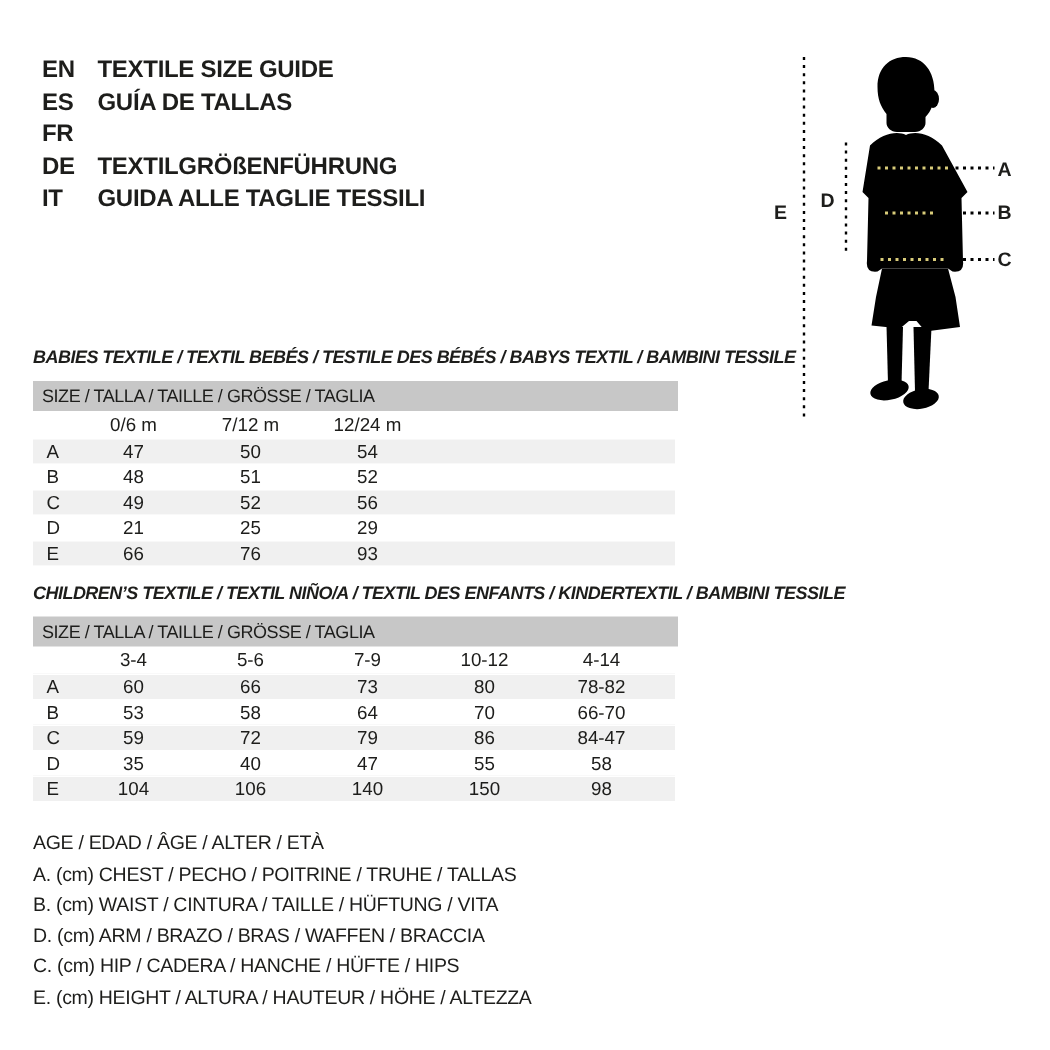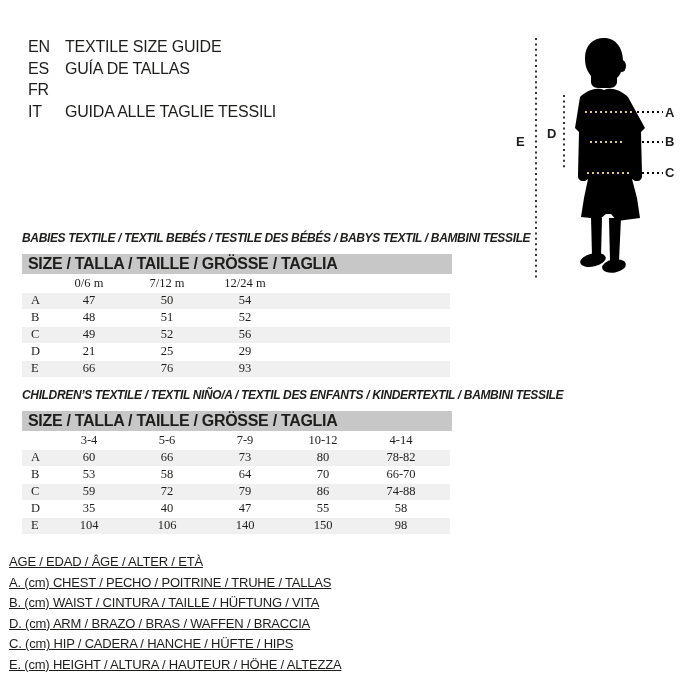--- a/index.html
+++ b/index.html
@@ -16,40 +16,40 @@
     position:relative;
     background:#ffffff;
     font-family:"Liberation Sans", sans-serif;
     color:var(--ink);
     overflow:hidden;
   }
   .abs{position:absolute;}
 
   
   .lang-block{left:28px;top:36px;}
-  .lang-row{display:flex;line-height:21.5px;font-size:16px;font-weight:400;letter-spacing:-0.2px;}
+  .lang-row{display:flex;line-height:21.5px;font-size:16px;font-weight:700;letter-spacing:-0.2px;}
   .lang-code{width:37px;flex:0 0 37px;}
 
   
   .fig-label{font-size:13px;font-weight:700;color:var(--ink);}
 
   
   .section{left:22px;width:430px;}
   .section-title{font-size:12px;font-weight:700;letter-spacing:-0.35px;white-space:nowrap;height:14px;margin-bottom:9px;font-style:italic;}
-  .size-bar{background:var(--bar-bg);height:20px;line-height:20px;font-size:16px;font-weight:700;letter-spacing:-0.3px;padding-left:6px;margin-bottom:1px;}
-  table{border-collapse:collapse;table-layout:fixed;width:428px;font-size:12.5px;color:var(--ink);font-family:Liberation Serif, serif;}
+  .size-bar{background:var(--bar-bg);height:20px;line-height:20px;font-size:12px;font-weight:400;letter-spacing:-0.3px;padding-left:6px;margin-bottom:1px;}
+  table{border-collapse:collapse;table-layout:fixed;width:428px;font-size:12.5px;color:var(--ink);}
   td,th{height:17px;padding:0;text-align:center;font-weight:400;vertical-align:middle;border-bottom:1.5px solid #fff;}
   th{font-weight:400;}
   .row-label{text-align:left;padding-left:9px;}
   tr.alt{background:var(--row-alt);}
   .filler{background:transparent !important;}
   tr.alt td.fillcell{background:var(--row-alt);}
 
   
-  .legend{left:9px;top:552px;font-size:13px;line-height:20.6px;letter-spacing:-0.2px;white-space:nowrap;text-decoration:underline;}
+  .legend{left:22px;top:552px;font-size:13px;line-height:20.6px;letter-spacing:-0.2px;white-space:nowrap;}
 
   
   .fig-svg{left:505px;top:28px;}
   .sil{fill:var(--silhouette);}
   .dash{stroke-width:2;fill:none;}
   .dash-y{stroke:var(--dot-on-body);stroke-dasharray:2 3;}
   .dash-k{stroke:var(--dot-off-body);stroke-dasharray:2 3;}
   .vline{stroke:var(--dot-off-body);stroke-width:1.6;stroke-dasharray:2 3.4;fill:none;}
 </style>
 </head>
@@ -59,20 +59,24 @@
   <div class="lang-row">
     <span class="lang-code">EN</span>
     <span class="lang-title">TEXTILE SIZE GUIDE</span>
   </div>
   <div class="lang-row">
     <span class="lang-code">ES</span>
     <span class="lang-title">GUÍA DE TALLAS</span>
   </div>
   <div class="lang-row">
     <span class="lang-code">FR</span>
+  </div>
+  <div class="lang-row">
+    <span class="lang-code">DE</span>
+    <span class="lang-title">TEXTILGRÖßENFÜHRUNG</span>
   </div>
   <div class="lang-row">
     <span class="lang-code">IT</span>
     <span class="lang-title">GUIDA ALLE TAGLIE TESSILI</span>
   </div>
 </div>
 
 <svg class="abs fig-svg" width="190" height="264" viewBox="0 0 190 264" xmlns="http://www.w3.org/2000/svg">
 
   <line class="vline" x1="31" y1="10" x2="31" y2="252"></line>
@@ -204,21 +208,21 @@
       <td>70</td>
       <td>66-70</td>
       <td></td>
     </tr>
     <tr class="alt">
       <td class="row-label fillcell">C</td>
       <td class="fillcell">59</td>
       <td class="fillcell">72</td>
       <td class="fillcell">79</td>
       <td class="fillcell">86</td>
-      <td class="fillcell">74-88</td>
+      <td class="fillcell">84-47</td>
       <td class="fillcell"></td>
     </tr>
     <tr>
       <td class="row-label">D</td>
       <td>35</td>
       <td>40</td>
       <td>47</td>
       <td>55</td>
       <td>58</td>
       <td></td>

